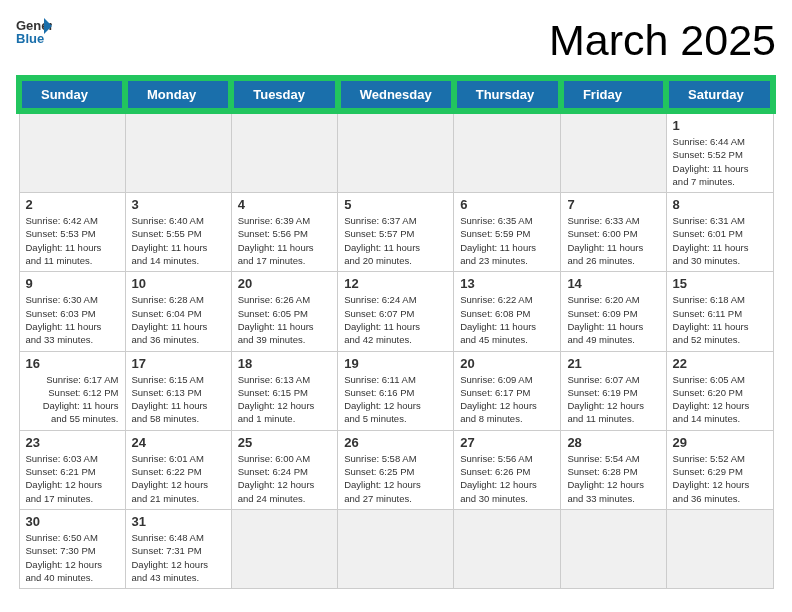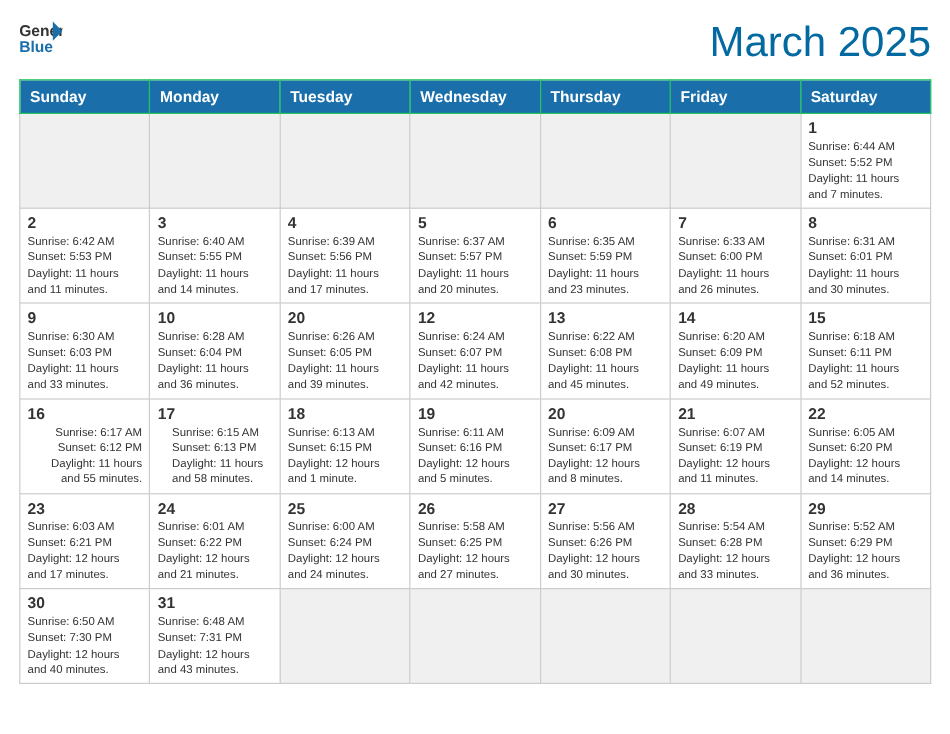--- a/index.html
+++ b/index.html
@@ -22,41 +22,41 @@
       gap: 6px;
     }
     .logo-icon {
       width: 36px;
       height: 30px;
     }
     .title-area {
       text-align: right;
     }
     .month-title {
-      font-size: 35px;
-      color: #0369a1;
+      font-size: 43px;
+      color: #000000;
       font-weight: normal;
     }
     .location-title {
       font-size: 15px;
       color: #555;
     }
     .calendar {
       width: 100%;
       border-collapse: collapse;
       border: 1px solid #ccc;
     }
     .calendar th {
       background: #1a6fab;
       color: #fff;
       font-size: 13px;
       font-weight: bold;
       text-align: left;
-      padding: 6px 8px;
-      border: 1px solid #22c55e;
+      padding: 6px 19px;
+      border: 6px solid #22c55e;
     }
     .calendar td {
       border: 1px solid #ccc;
       vertical-align: top;
       padding: 4px 6px;
       width: calc(100% / 7);
       background: #fff;
       min-height: 70px;
     }
     .calendar td.empty {
@@ -226,21 +226,21 @@
       <tr class="week-row">
         <td>
           <div class="day-number">16</div>
           <div class="day-info" style="white-space: pre-line; text-align: right;">Sunrise: 6:17 AM
 Sunset: 6:12 PM
 Daylight: 11 hours
 and 55 minutes.</div>
         </td>
         <td>
           <div class="day-number">17</div>
-          <div class="day-info" style="white-space: pre-line; margin-left: 12px;">Sunrise: 6:15 AM
+          <div class="day-info" style="white-space: pre-line;">Sunrise: 6:15 AM
 Sunset: 6:13 PM
 Daylight: 11 hours
 and 58 minutes.</div>
         </td>
         <td>
           <div class="day-number">18</div>
           <div class="day-info" style="white-space: pre-line;">Sunrise: 6:13 AM
 Sunset: 6:15 PM
 Daylight: 12 hours
 and 1 minute.</div>

